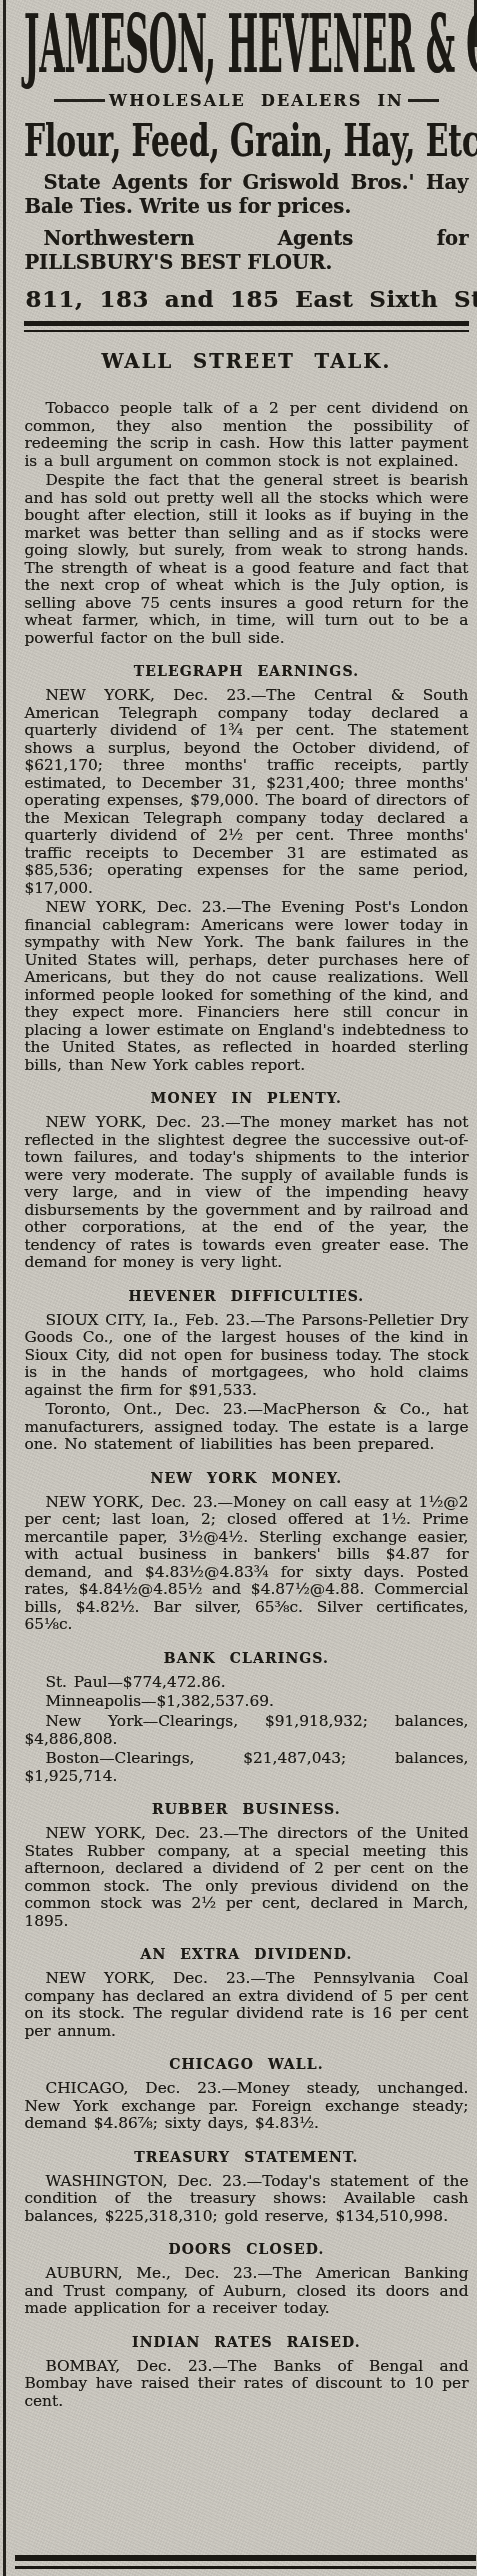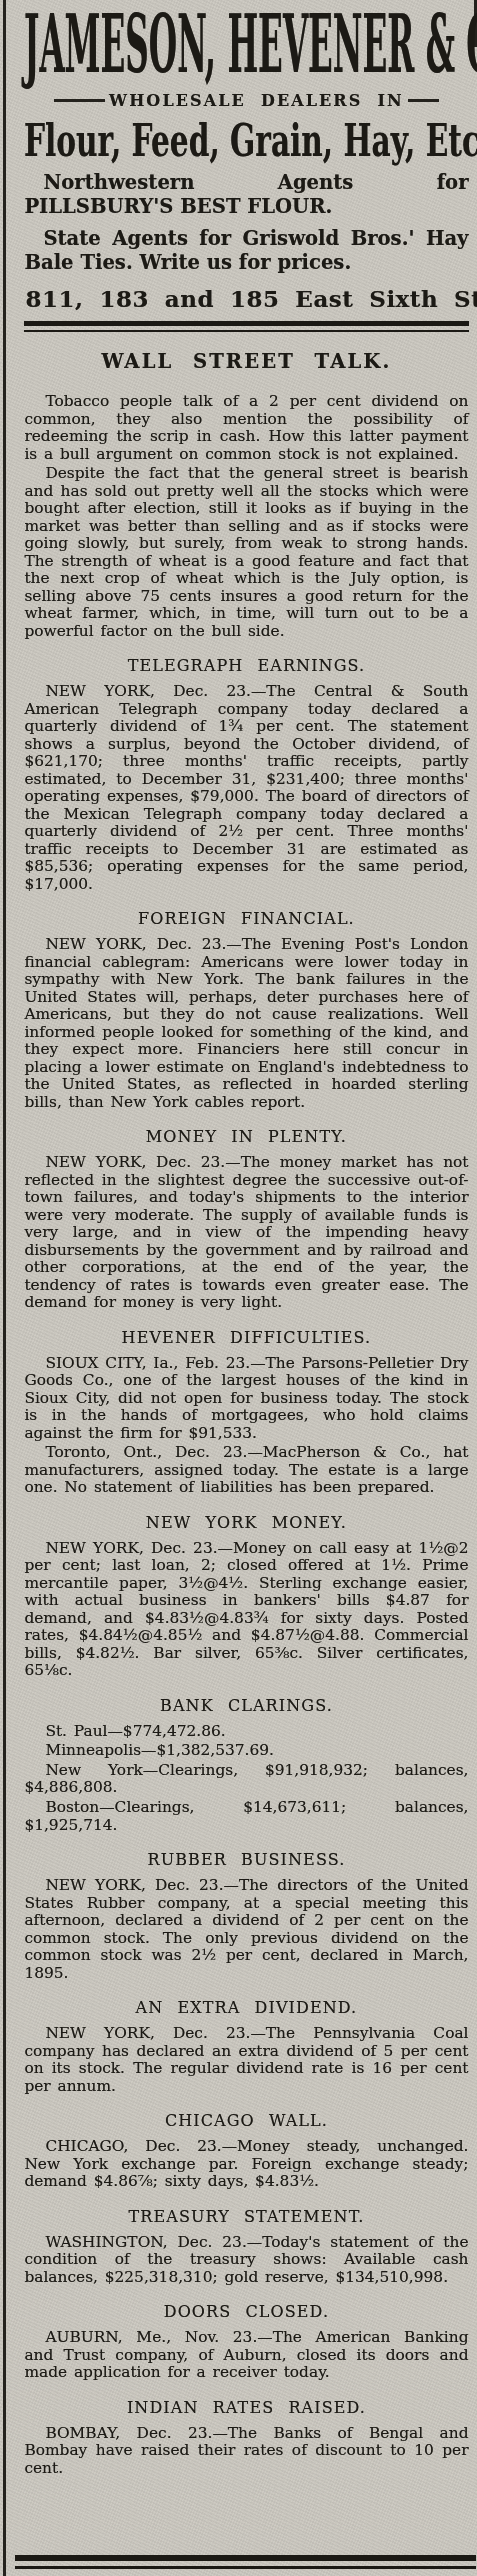--- a/index.html
+++ b/index.html
@@ -66,27 +66,27 @@
   }
   
   .double-rule { margin-top: 8.5px; }
   .double-rule .thick { height: 5.3px; background: #1b1914; }
   .double-rule .thin  { height: 2.1px;  background: #1b1914; margin-top: 4.2px; }
   .bottom-rule { position: absolute; left: 15px; right: 2.1px; bottom: 7.4px; }
   .bottom-rule .thick { height: 6.4px; background: #1b1914; }
   .bottom-rule .thin  { height: 2.7px;  background: #1b1914; margin-top: 4.8px; }
   
   .headline {
-    margin: 18px 0 20px 0;
+    margin: 18px 0 27px 0;
     font-size: 19.6px; font-weight: bold; text-align: center;
     letter-spacing: 2.1px; word-spacing: 10.6px;
   }
   .heading {
     margin: 16px 0 8px 0;
-    font-size: 16px; font-weight: normal; text-align: center;
+    font-size: 14px; font-weight: bold; text-align: center;
     letter-spacing: 1.1px; word-spacing: 8px;
   }
   .body-p {
     margin: 0 0 2.1px 0;
     font-size: 15.4px; line-height: 17.5px;
     text-align: justify; text-indent: 21px;
     word-spacing: 1.9px;
   }
   section { margin: 0; }
 </style>
@@ -99,42 +99,41 @@
 <div class="content">
 
   <header class="ad">
     <h1 class="ad-company">JAMESON, HEVENER &amp; CO.,</h1>
     <div class="ad-tag-row">
       <span class="tag-rule"></span>
       <span class="ad-tagline">WHOLESALE DEALERS IN</span>
       <span class="tag-rule short"></span>
     </div>
     <div class="ad-products">Flour, Feed, Grain, Hay, Etc.</div>
+    <p class="ad-agents">State Agents for Griswold Bros.' Hay Bale Ties.  Write us for prices.</p>
     <p class="ad-agents">Northwestern Agents for PILLSBURY'S BEST FLOUR.</p>
-    <p class="ad-agents">State Agents for Griswold Bros.' Hay Bale Ties.  Write us for prices.</p>
     <div class="ad-address">811, 183 and 185 East Sixth St., St. Paul.</div>
   </header>
 
   <div class="double-rule">
     <div class="thick"></div>
     <div class="thin"></div>
   </div>
 
   <h2 class="headline">WALL STREET TALK.</h2>
 
   <p class="body-p">Tobacco people talk of a 2 per cent dividend on common, they also mention the possibility of redeeming the scrip in cash. How this latter payment is a bull argument on common stock is not explained.</p>
   <p class="body-p">Despite the fact that the general street is bearish and has sold out pretty well all the stocks which were bought after election, still it looks as if buying in the market was better than selling and as if stocks were going slowly, but surely, from weak to strong hands. The strength of wheat is a good feature and fact that the next crop of wheat which is the July option, is selling above 75 cents insures a good return for the wheat farmer, which, in time, will turn out to be a powerful factor on the bull side.</p>
 
   <section>
     <h3 class="heading">TELEGRAPH EARNINGS.</h3>
     <p class="body-p">NEW YORK, Dec. 23.—The Central &amp; South American Telegraph company today declared a quarterly dividend of 1¾ per cent. The statement shows a surplus, beyond the October dividend, of $621,170; three months' traffic receipts, partly estimated, to December 31, $231,400; three months' operating expenses, $79,000. The board of directors of the Mexican Telegraph company today declared a quarterly dividend of 2½ per cent. Three months' traffic receipts to December 31 are estimated as $85,536; operating expenses for the same period, $17,000.</p>
   </section>
 
   <section>
-    <h3 class="heading">FOREIGN FINANCIAL.</h3>
     <p class="body-p">NEW YORK, Dec. 23.—The Evening Post's London financial cablegram: Americans were lower today in sympathy with New York. The bank failures in the United States will, perhaps, deter purchases here of Americans, but they do not cause realizations. Well informed people looked for something of the kind, and they expect more. Financiers here still concur in placing a lower estimate on England's indebtedness to the United States, as reflected in hoarded sterling bills, than New York cables report.</p>
   </section>
 
   <section>
     <h3 class="heading">MONEY IN PLENTY.</h3>
     <p class="body-p">NEW YORK, Dec. 23.—The money market has not reflected in the slightest degree the successive out-of-town failures, and today's shipments to the interior were very moderate. The supply of available funds is very large, and in view of the impending heavy disbursements by the government and by railroad and other corporations, at the end of the year, the tendency of rates is towards even greater ease. The demand for money is very light.</p>
   </section>
 
   <section>
     <h3 class="heading">HEVENER DIFFICULTIES.</h3>
@@ -145,21 +144,21 @@
   <section>
     <h3 class="heading">NEW YORK MONEY.</h3>
     <p class="body-p">NEW YORK, Dec. 23.—Money on call easy at 1½@2 per cent; last loan, 2; closed offered at 1½. Prime mercantile paper, 3½@4½. Sterling exchange easier, with actual business in bankers' bills $4.87 for demand, and $4.83½@4.83¾ for sixty days. Posted rates, $4.84½@4.85½ and $4.87½@4.88. Commercial bills, $4.82½. Bar silver, 65⅜c. Silver certificates, 65⅛c.</p>
   </section>
 
   <section>
     <h3 class="heading">BANK CLARINGS.</h3>
     <p class="body-p">St. Paul—$774,472.86.</p>
     <p class="body-p">Minneapolis—$1,382,537.69.</p>
     <p class="body-p">New York—Clearings, $91,918,932; balances, $4,886,808.</p>
-    <p class="body-p">Boston—Clearings, $14,673,611; balances, $1,925,714.</p>
+    <p class="body-p">Boston—Clearings, $21,487,043; balances, $1,925,714.</p>
   </section>
 
   <section>
     <h3 class="heading">RUBBER BUSINESS.</h3>
     <p class="body-p">NEW YORK, Dec. 23.—The directors of the United States Rubber company, at a special meeting this afternoon, declared a dividend of 2 per cent on the common stock. The only previous dividend on the common stock was 2½ per cent, declared in March, 1895.</p>
   </section>
 
   <section>
     <h3 class="heading">AN EXTRA DIVIDEND.</h3>
     <p class="body-p">NEW YORK, Dec. 23.—The Pennsylvania Coal company has declared an extra dividend of 5 per cent on its stock. The regular dividend rate is 16 per cent per annum.</p>
@@ -170,21 +169,21 @@
     <p class="body-p">CHICAGO, Dec. 23.—Money steady, unchanged. New York exchange par. Foreign exchange steady; demand $4.86⅞; sixty days, $4.83½.</p>
   </section>
 
   <section>
     <h3 class="heading">TREASURY STATEMENT.</h3>
     <p class="body-p">WASHINGTON, Dec. 23.—Today's statement of the condition of the treasury shows: Available cash balances, $225,318,310; gold reserve, $134,510,998.</p>
   </section>
 
   <section>
     <h3 class="heading">DOORS CLOSED.</h3>
-    <p class="body-p">AUBURN, Me., Nov. 23.—The American Banking and Trust company, of Auburn, closed its doors and made application for a receiver today.</p>
+    <p class="body-p">AUBURN, Me., Dec. 23.—The American Banking and Trust company, of Auburn, closed its doors and made application for a receiver today.</p>
   </section>
 
   <section>
     <h3 class="heading">INDIAN RATES RAISED.</h3>
     <p class="body-p">BOMBAY, Dec. 23.—The Banks of Bengal and Bombay have raised their rates of discount to 10 per cent.</p>
   </section>
 
 </div>
 
 <div class="bottom-rule">

